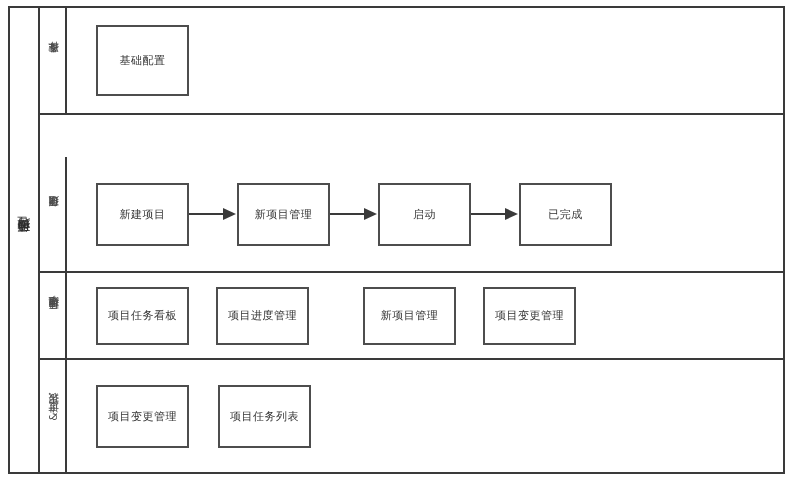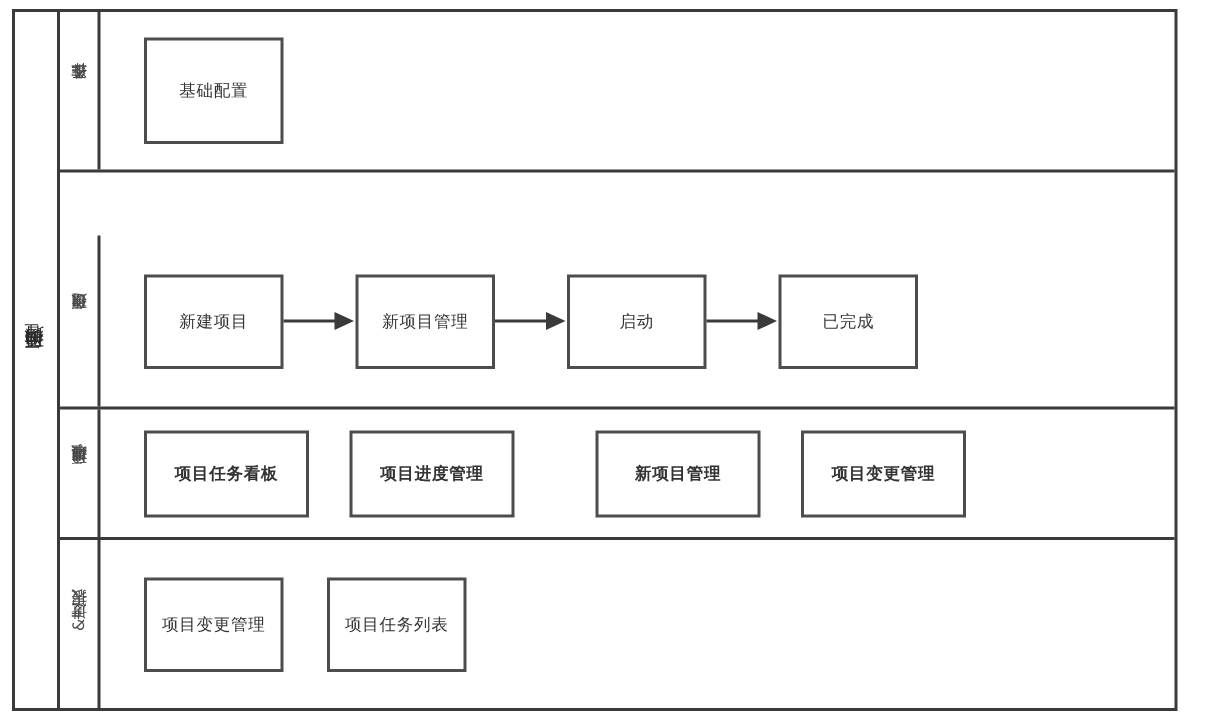--- a/index.html
+++ b/index.html
@@ -111,21 +111,21 @@
     justify-content: center;
     font-size: 11px;
     color: #333333;
     white-space: nowrap;
     letter-spacing: 0.5px;
     flex: 0 0 auto;
   }
 
   .node-r1 { width: 93px; height: 71px; }
   .node-r2 { width: 93px; height: 63px; }
-  .node-r3 { width: 110px; height: 58px; font-weight: bold; }
+  .node-r3 { width: 93px; height: 58px; }
   .node-r4 { width: 93px; height: 63px; }
 
   
   .gap-r3 { flex: 0 0 27px; }
   .gap-r4 { flex: 0 0 29px; }
 
   
   .arrow {
     flex: 0 0 48px;
     height: 12px;

